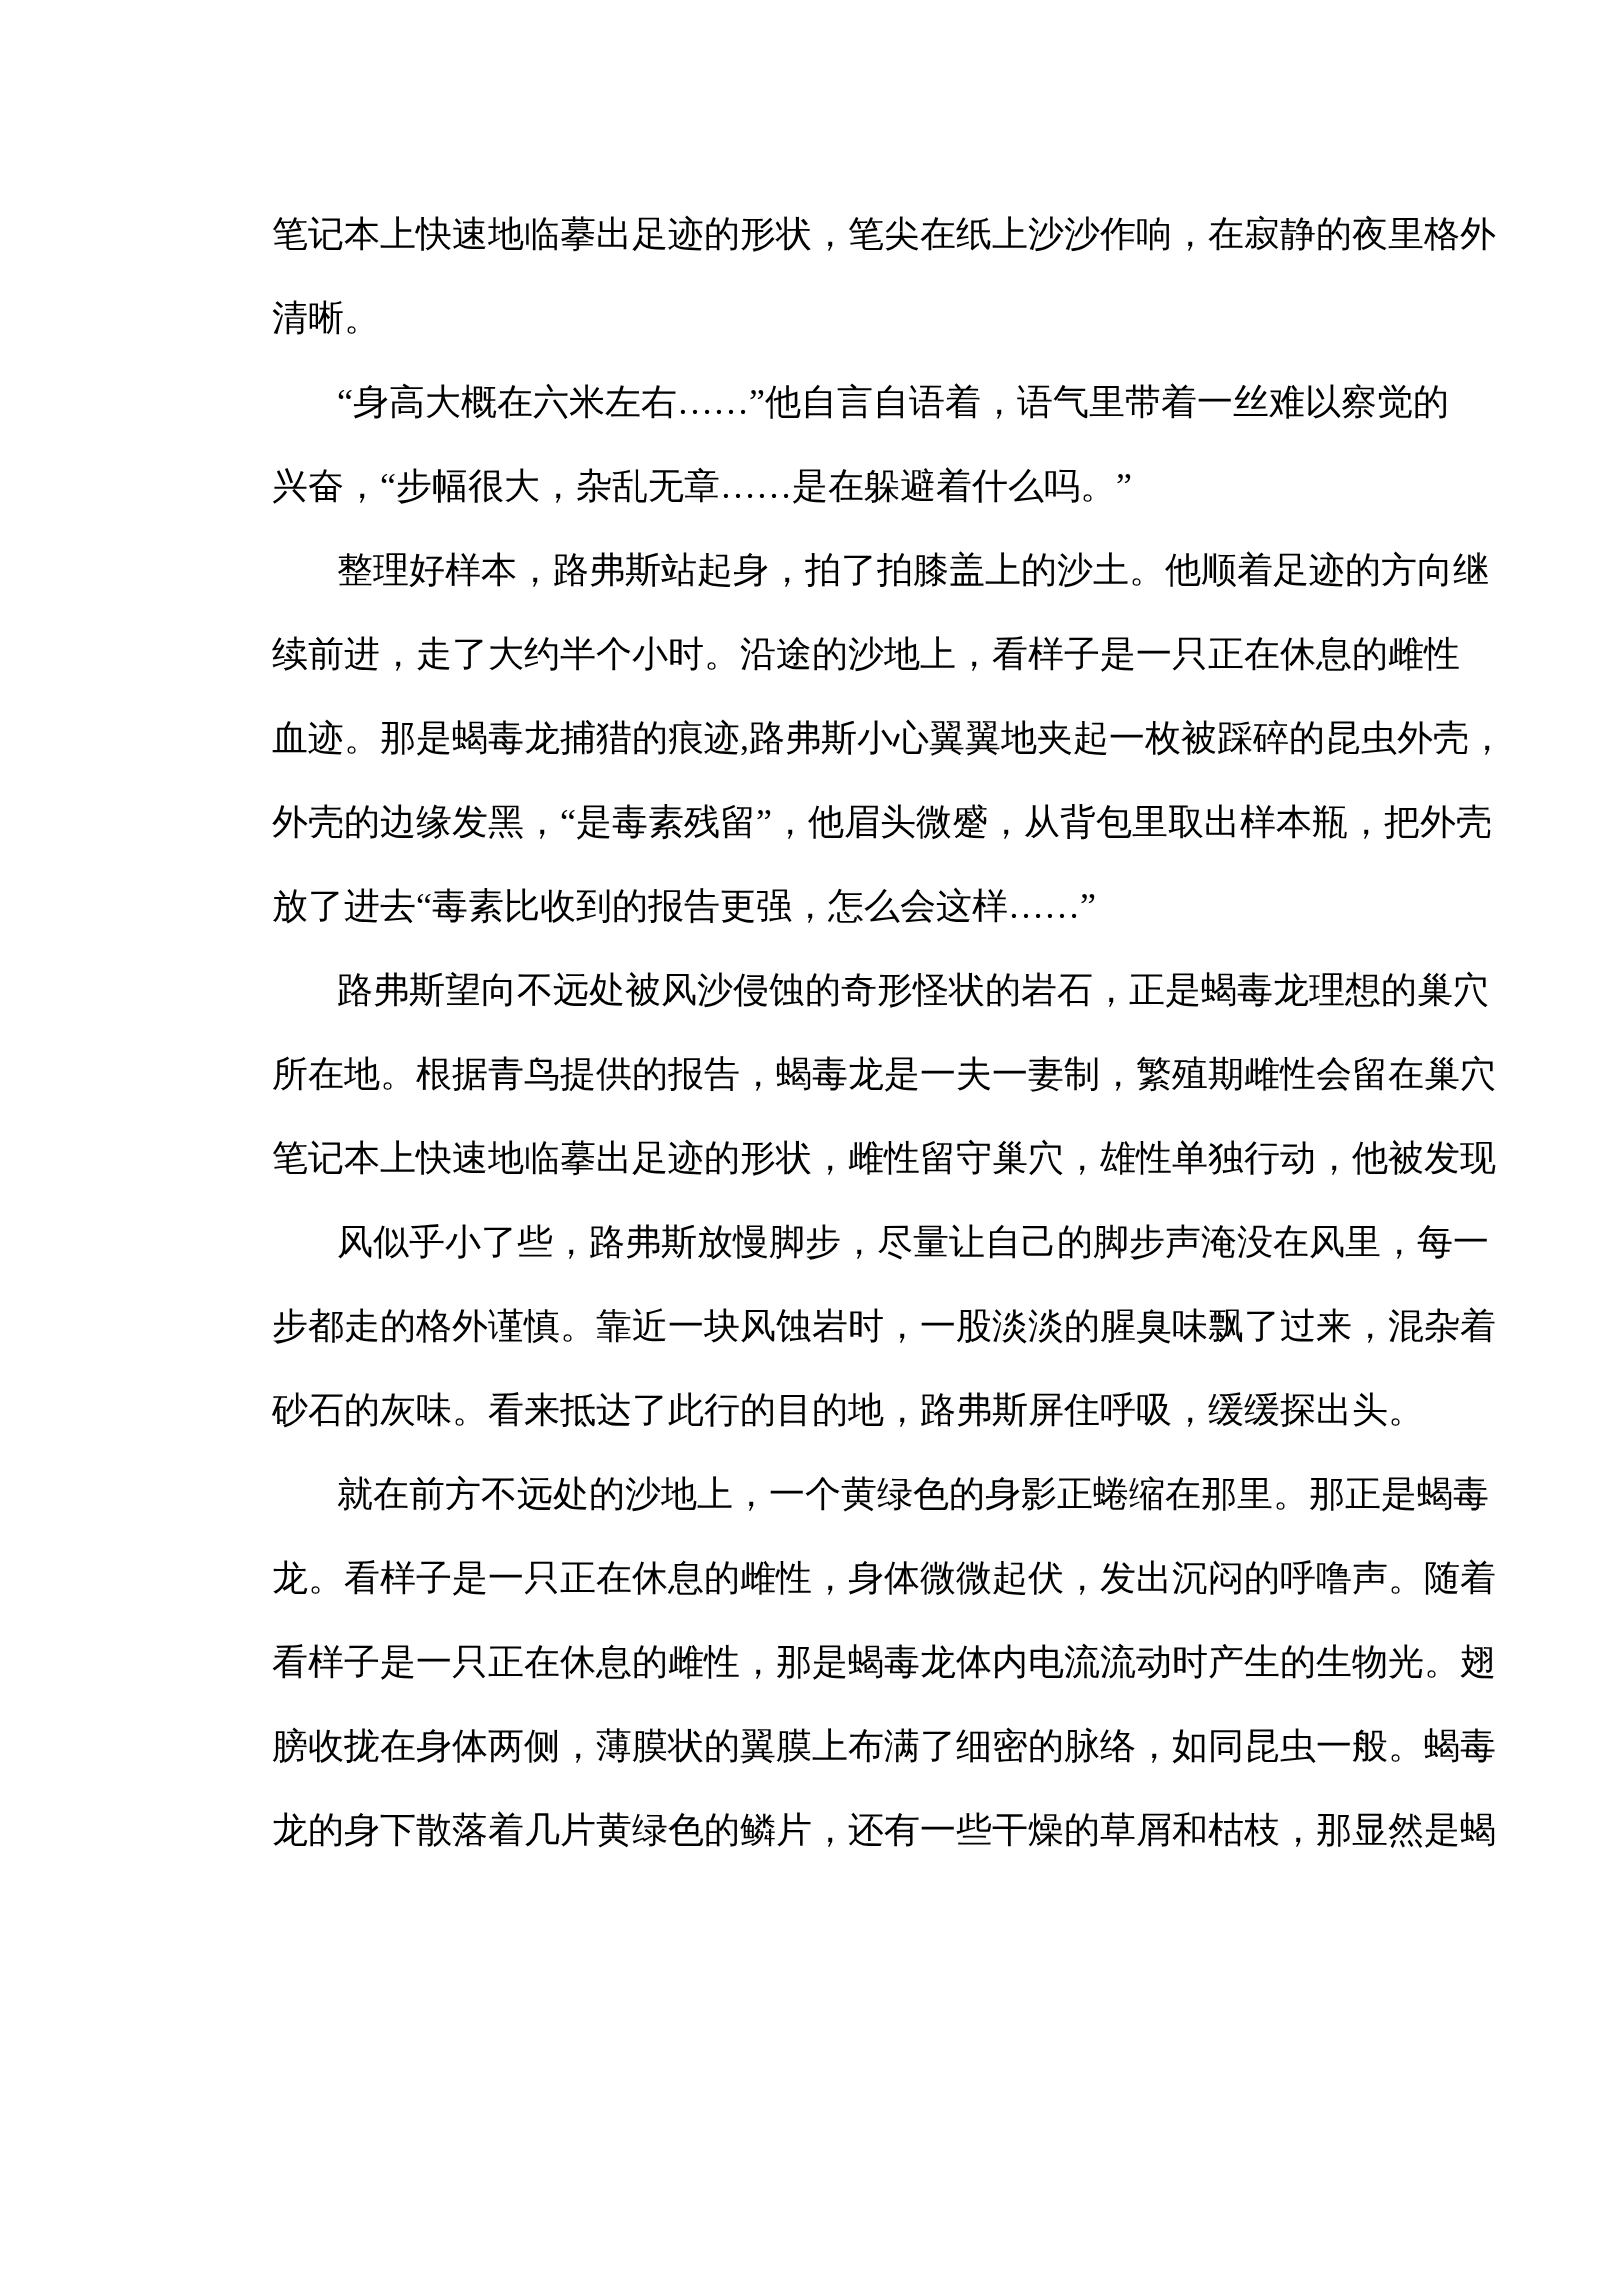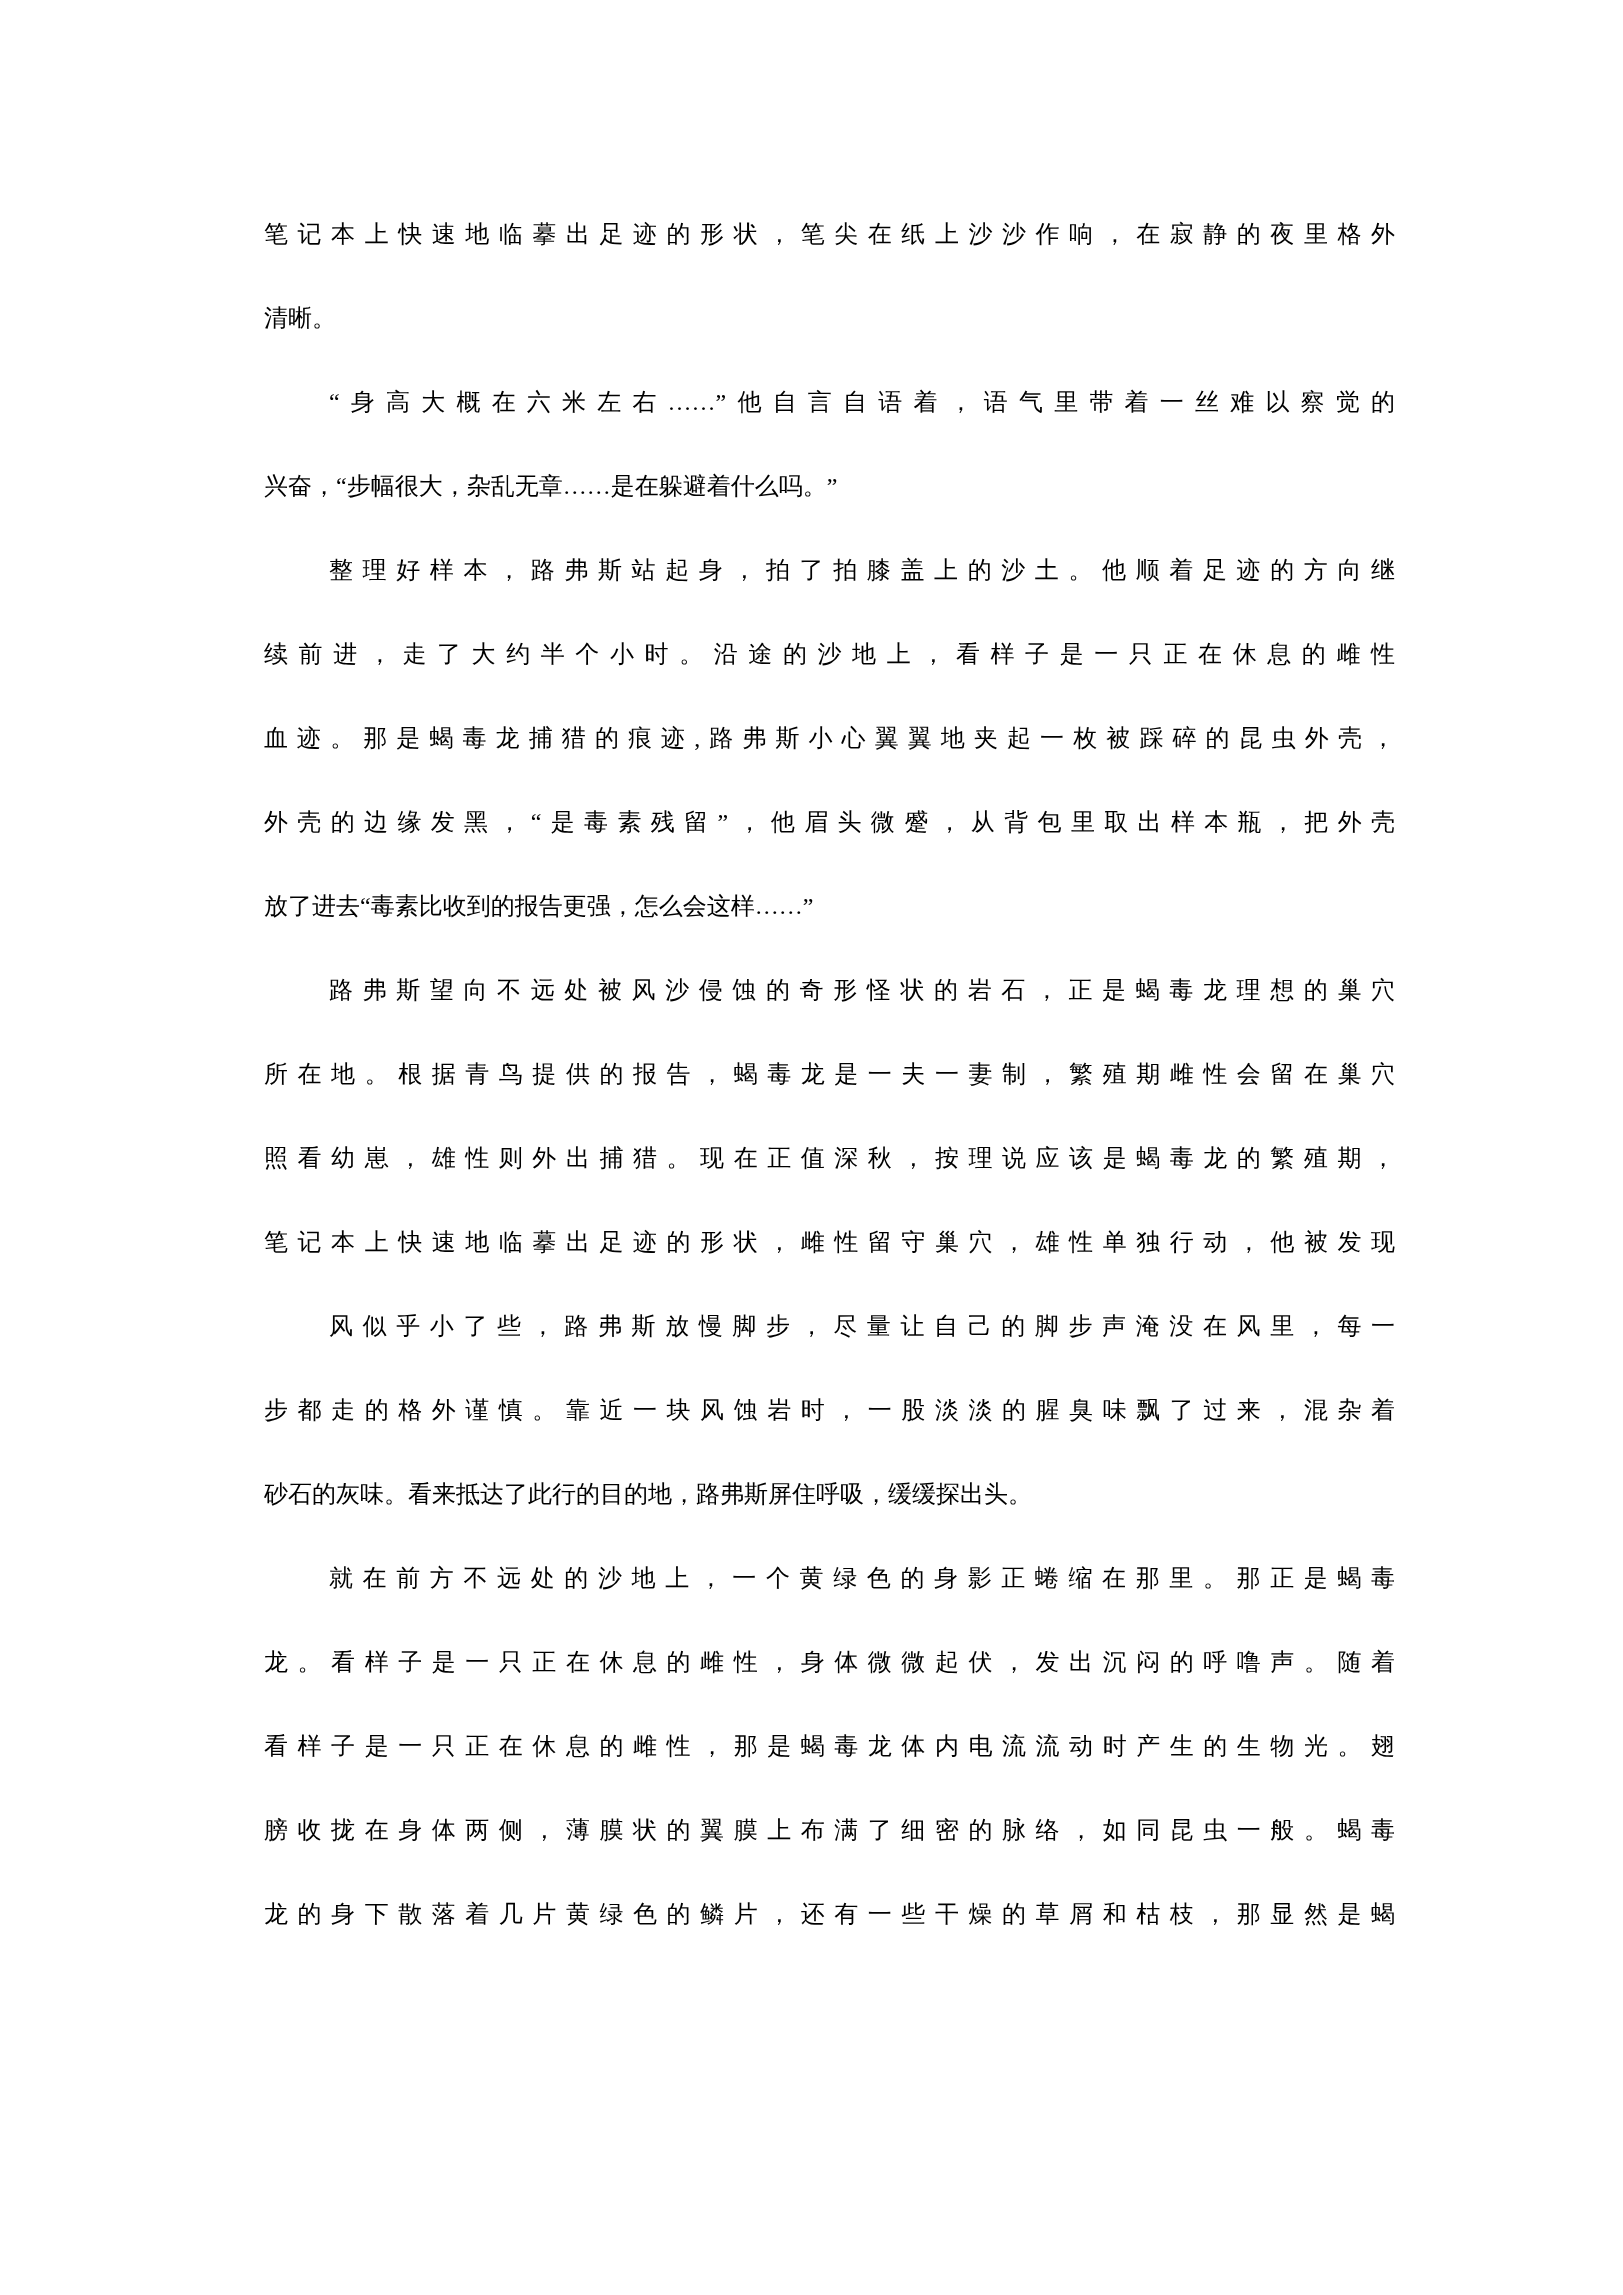--- a/index.html
+++ b/index.html
@@ -10,24 +10,24 @@
   .page {
     position: relative;
     width: 1623px;
     height: 2295px;
     background: #ffffff;
     overflow: hidden;
     font-family: "Liberation Serif", "DejaVu Serif", serif;
   }
   .textblock {
     position: absolute;
-    left: 264px;
+    left: 272px;
     top: 192px;
     width: 1131px;
-    font-size: 24px;
+    font-size: 36px;
     color: #000000;
   }
   .line {
     height: 84px;
     line-height: 84px;
     text-align: justify;
     text-align-last: justify;
     text-justify: inter-character;
     white-space: nowrap;
   }
@@ -48,21 +48,20 @@
       <div class="line end">清晰。</div>
       <div class="line indent">“身高大概在六米左右……”他自言自语着，语气里带着一丝难以察觉的</div>
       <div class="line end">兴奋，“步幅很大，杂乱无章……是在躲避着什么吗。”</div>
       <div class="line indent">整理好样本，路弗斯站起身，拍了拍膝盖上的沙土。他顺着足迹的方向继</div>
       <div class="line">续前进，走了大约半个小时。沿途的沙地上，看样子是一只正在休息的雌性</div>
       <div class="line">血迹。那是蝎毒龙捕猎的痕迹,路弗斯小心翼翼地夹起一枚被踩碎的昆虫外壳，</div>
       <div class="line">外壳的边缘发黑，“是毒素残留”，他眉头微蹙，从背包里取出样本瓶，把外壳</div>
       <div class="line end">放了进去“毒素比收到的报告更强，怎么会这样……”</div>
       <div class="line indent">路弗斯望向不远处被风沙侵蚀的奇形怪状的岩石，正是蝎毒龙理想的巢穴</div>
       <div class="line">所在地。根据青鸟提供的报告，蝎毒龙是一夫一妻制，繁殖期雌性会留在巢穴</div>
-      <div class="line">照看幼崽，雄性则外出捕猎。现在正值深秋，按理说应该是蝎毒龙的繁殖期，</div>
       <div class="line">笔记本上快速地临摹出足迹的形状，雌性留守巢穴，雄性单独行动，他被发现</div>
       <div class="line indent">风似乎小了些，路弗斯放慢脚步，尽量让自己的脚步声淹没在风里，每一</div>
       <div class="line">步都走的格外谨慎。靠近一块风蚀岩时，一股淡淡的腥臭味飘了过来，混杂着</div>
       <div class="line end">砂石的灰味。看来抵达了此行的目的地，路弗斯屏住呼吸，缓缓探出头。</div>
       <div class="line indent">就在前方不远处的沙地上，一个黄绿色的身影正蜷缩在那里。那正是蝎毒</div>
       <div class="line">龙。看样子是一只正在休息的雌性，身体微微起伏，发出沉闷的呼噜声。随着</div>
       <div class="line">看样子是一只正在休息的雌性，那是蝎毒龙体内电流流动时产生的生物光。翅</div>
       <div class="line">膀收拢在身体两侧，薄膜状的翼膜上布满了细密的脉络，如同昆虫一般。蝎毒</div>
       <div class="line">龙的身下散落着几片黄绿色的鳞片，还有一些干燥的草屑和枯枝，那显然是蝎</div>
     </div>

